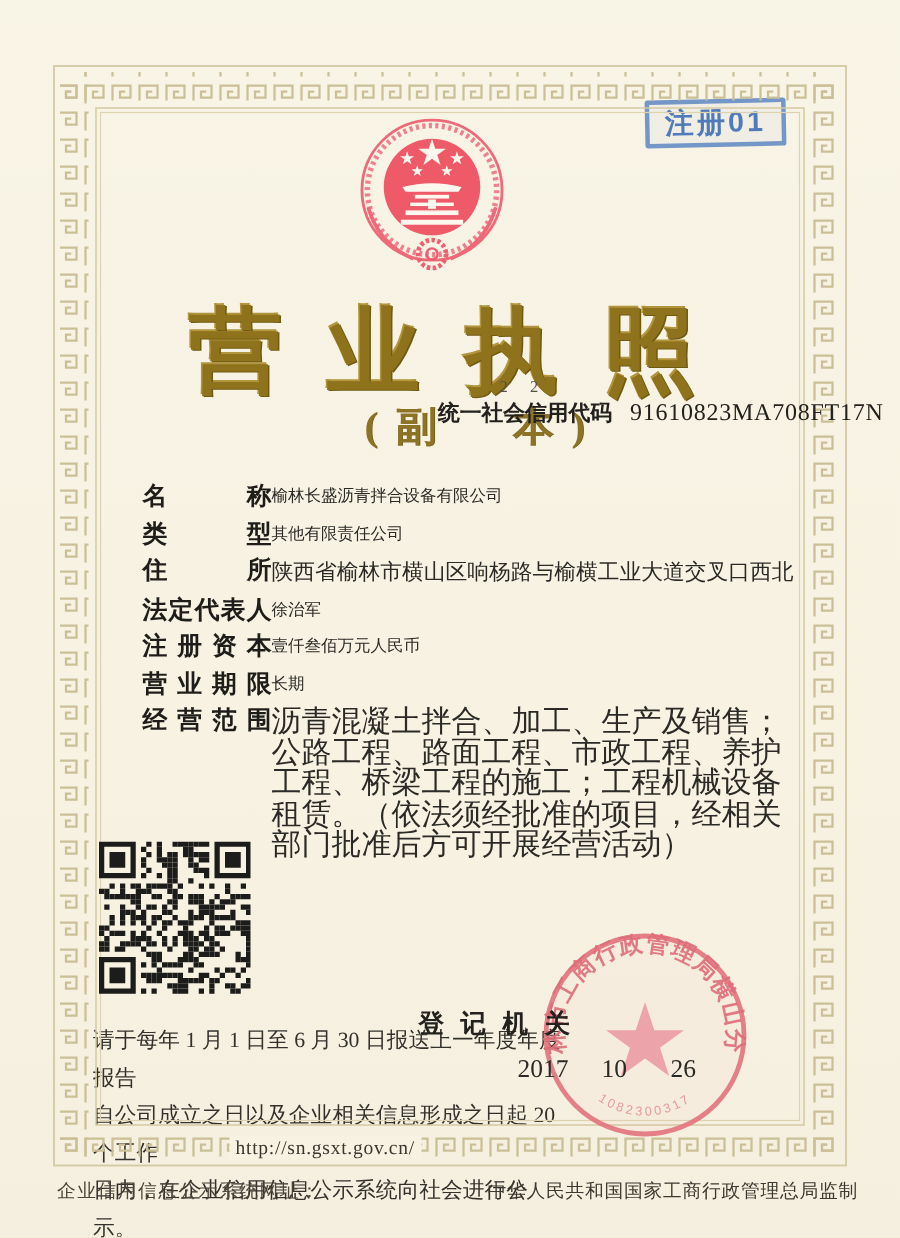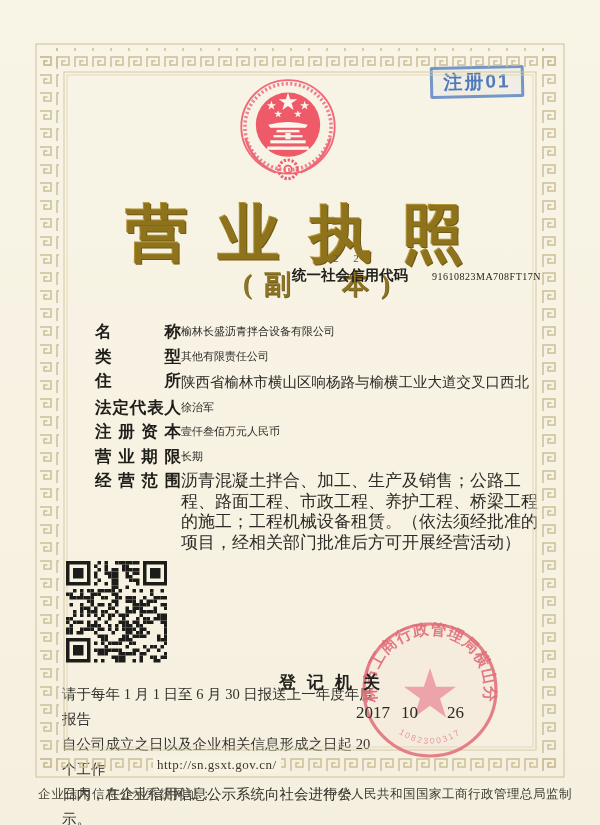--- a/index.html
+++ b/index.html
@@ -19,50 +19,50 @@
     text-shadow:1px 1px 0 #6f5a12, -1px -1px 0 #b2953c;
   }
   .subtitle{
     left:243px;top:266px;font-size:27px;font-weight:bold;
     color:#8d7326;letter-spacing:12px;white-space:nowrap;
     text-shadow:0.5px 0.5px 0 #6f5a12;
   }
   .mark22{left:333px;top:252px;font-size:11px;color:#55514a;letter-spacing:6px;}
   .codeline{left:292px;top:266px;white-space:nowrap;z-index:4;}
   .codeline .lab{font-family:"Liberation Sans", sans-serif;font-weight:bold;font-size:14.5px;color:#23211e;}
-  .codeline .code{font-size:10px;letter-spacing:0.5px;color:#23211e;margin-left:20px;}
+  .codeline .code{font-size:16px;letter-spacing:0.5px;color:#23211e;margin-left:8px;}
   
   .fields{left:95px;top:322px;width:460px;}
   .frow{display:flex;align-items:flex-start;margin-bottom:6px;}
   .flabel{
     flex:0 0 86px;width:86px;font-family:"Liberation Sans", sans-serif;
     font-weight:bold;font-size:16.5px;line-height:18.5px;color:#1f1d1a;
     text-align:justify;text-align-last:justify;
   }
   .fvalue{font-size:11px;line-height:18.5px;color:#2b2a26;}
   .frow.small .fvalue{font-size:14.5px;line-height:18.5px;padding-top:2px;}
-  .frow.scope .fvalue{font-size:17px;line-height:20.5px;width:358px;}
+  .frow.scope .fvalue{font-size:20px;line-height:20.5px;width:358px;}
   
   .bluestamp{
     left:430px;top:66px;width:88px;height:26px;
     border:3px solid rgba(73,120,189,.75);border-radius:2px;
     color:rgba(62,110,182,.9);font-family:"Liberation Sans", sans-serif;
     font-weight:bold;font-size:19px;letter-spacing:2px;
     display:flex;align-items:center;justify-content:center;
     transform:rotate(-1.2deg);background:rgba(120,160,215,.06);
   }
   
   .notice{left:62px;top:682px;width:312px;font-size:14.5px;line-height:25px;color:#33312c;font-weight:500;}
   .registry{
     left:279px;top:671px;font-family:"Liberation Sans", sans-serif;
     font-weight:bold;font-size:17px;letter-spacing:11px;color:#23211e;z-index:3;white-space:nowrap;
   }
   .dateline{left:345px;top:703px;font-size:17px;color:#2b2a26;z-index:3;white-space:nowrap;}
   .dateline span{display:inline-block;}
-  .dl-y{width:56px;text-align:center;} .dl-m{width:46px;}
+  .dl-y{width:56px;} .dl-m{width:46px;}
   .ymd{left:368px;top:727px;font-family:"Liberation Sans", sans-serif;font-weight:bold;font-size:16px;color:#23211e;z-index:3;white-space:nowrap;}
   .ymd span{display:inline-block;}
   .ymd .c1{width:57px;} .ymd .c2{width:53px;}
   .url{
     left:153px;top:757px;font-size:13px;color:#3a382f;z-index:3;
     background:#f7f2e2;padding:0 4px;letter-spacing:0.5px;
   }
   .outleft{left:38px;top:786px;font-size:12.5px;color:#4b463a;letter-spacing:1px;}
   .outright{right:28px;top:786px;font-size:12.5px;color:#3c3930;letter-spacing:0.5px;margin-left:16px;}
   .qr{left:66px;top:561px;z-index:2;}

